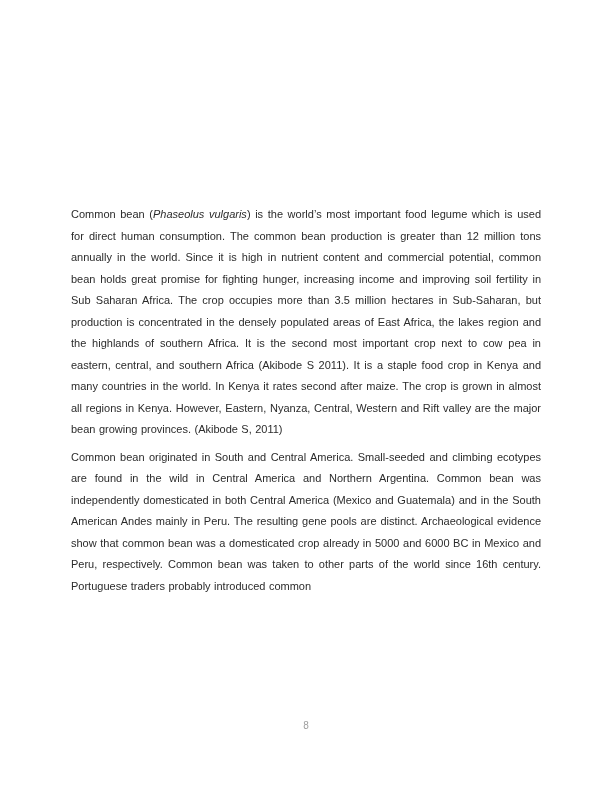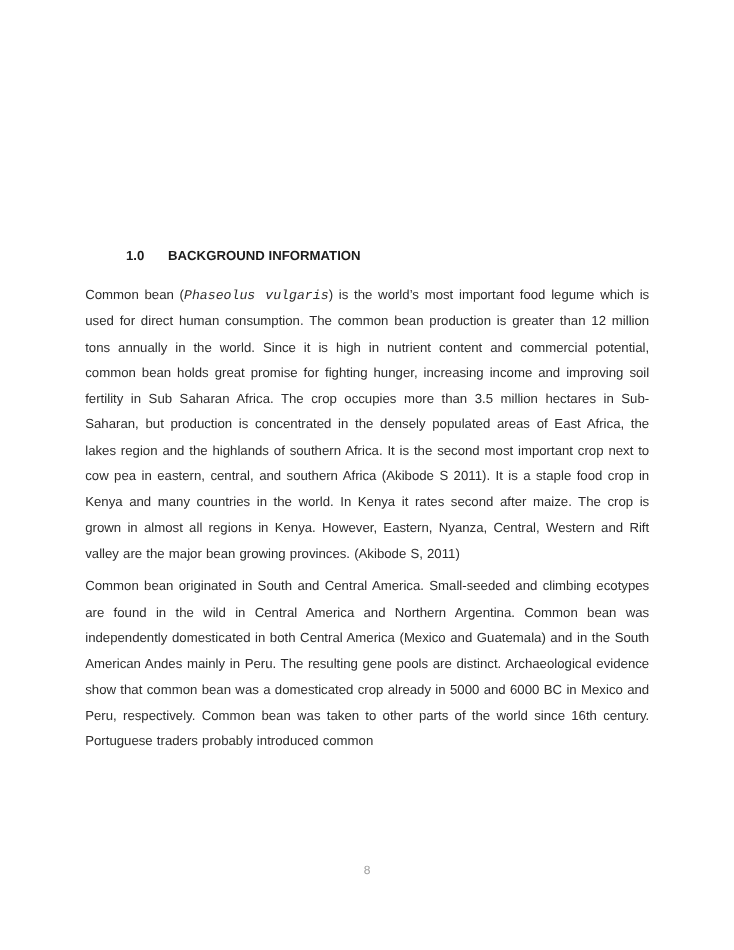--- a/index.html
+++ b/index.html
@@ -36,40 +36,38 @@
   .para {
     margin: 0 0 6px 0;
     font-size: 11px;
     line-height: 21.5px;
     text-align: justify;
     color: #2b2b2b;
     word-spacing: 0.4px;
   }
   .para i {
     font-style: italic;
-    font-family: Liberation Mono, monospace;
   }
   .page-number {
     position: absolute;
     top: 719px;
     left: 0;
     width: 612px;
     text-align: center;
     font-size: 10px;
     line-height: 14px;
     color: #9e9e9e;
   }
 </style>
 </head>
 <body>
 
 <div class="page">
   <div class="content">
 
-    <h1 class="heading"><span class="h-num">1.0</span><span class="h-title">BACKGROUND INFORMATION</span></h1>
 
 
     <p class="para"><span>Common bean (</span><i>Phaseolus vulgaris</i><span>) is the world’s most important food legume which is used for direct human consumption. The common bean production is greater than 12 million tons annually in the world. Since it is high in nutrient content and commercial potential, common bean holds great promise for fighting hunger, increasing income and improving soil fertility in Sub Saharan Africa. The crop occupies more than 3.5 million hectares in Sub-Saharan, but production is concentrated in the densely populated areas of East Africa, the lakes region and the highlands of southern Africa. It is the second most important crop next to cow pea in eastern, central, and southern Africa (Akibode S 2011). It is a staple food crop in Kenya and many countries in the world. In Kenya it rates second after maize. The crop is grown in almost all regions in Kenya. However, Eastern, Nyanza, Central, Western and Rift valley are the major bean growing provinces. (Akibode S, 2011)</span></p>
 
     <p class="para">Common bean originated in South and Central America. Small-seeded and climbing ecotypes are found in the wild in Central America and Northern Argentina. Common bean was independently domesticated in both Central America (Mexico and Guatemala) and in the South American Andes mainly in Peru. The resulting gene pools are distinct. Archaeological evidence show that common bean was a domesticated crop already in 5000 and 6000 BC in Mexico and Peru, respectively. Common bean was taken to other parts of the world since 16th century. Portuguese traders probably introduced common</p>
 
   </div>
 
   <div class="page-number">8</div>
 </div>

